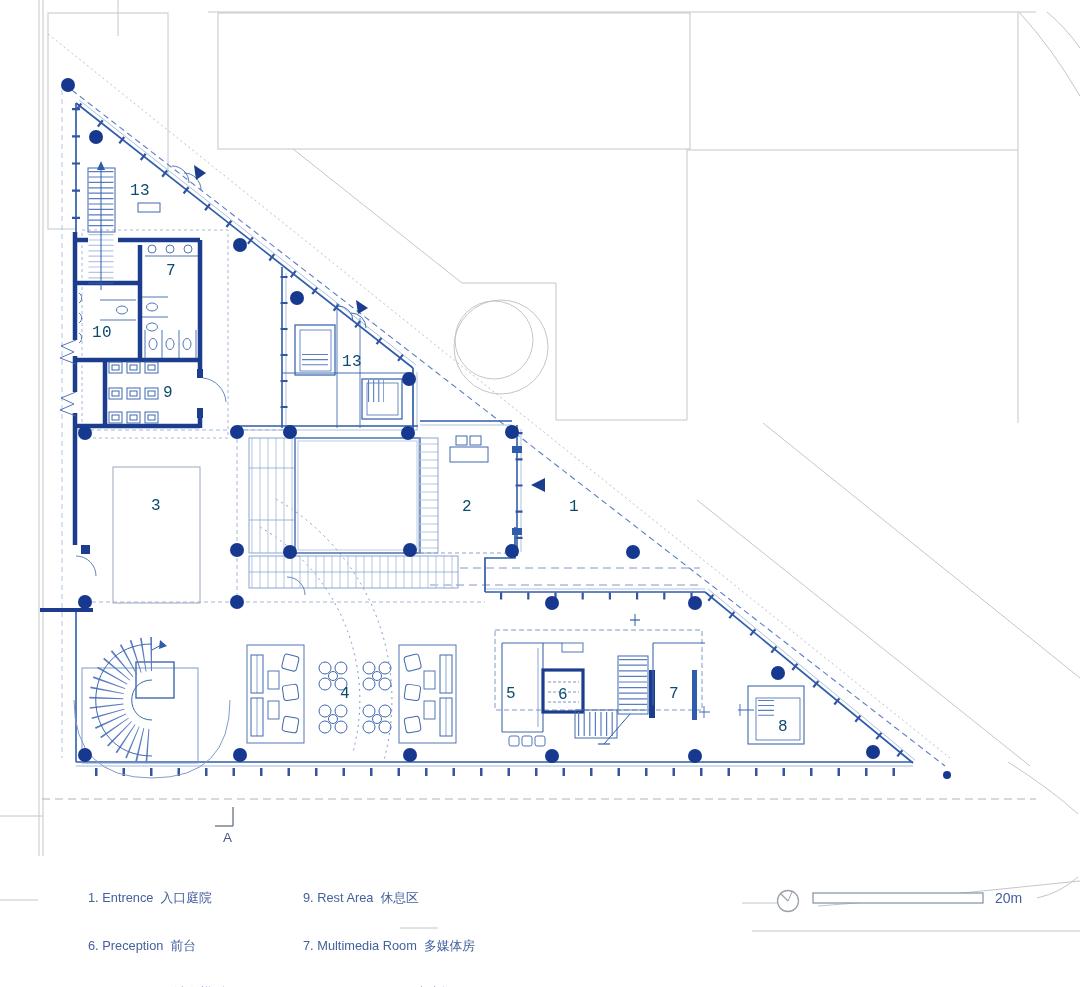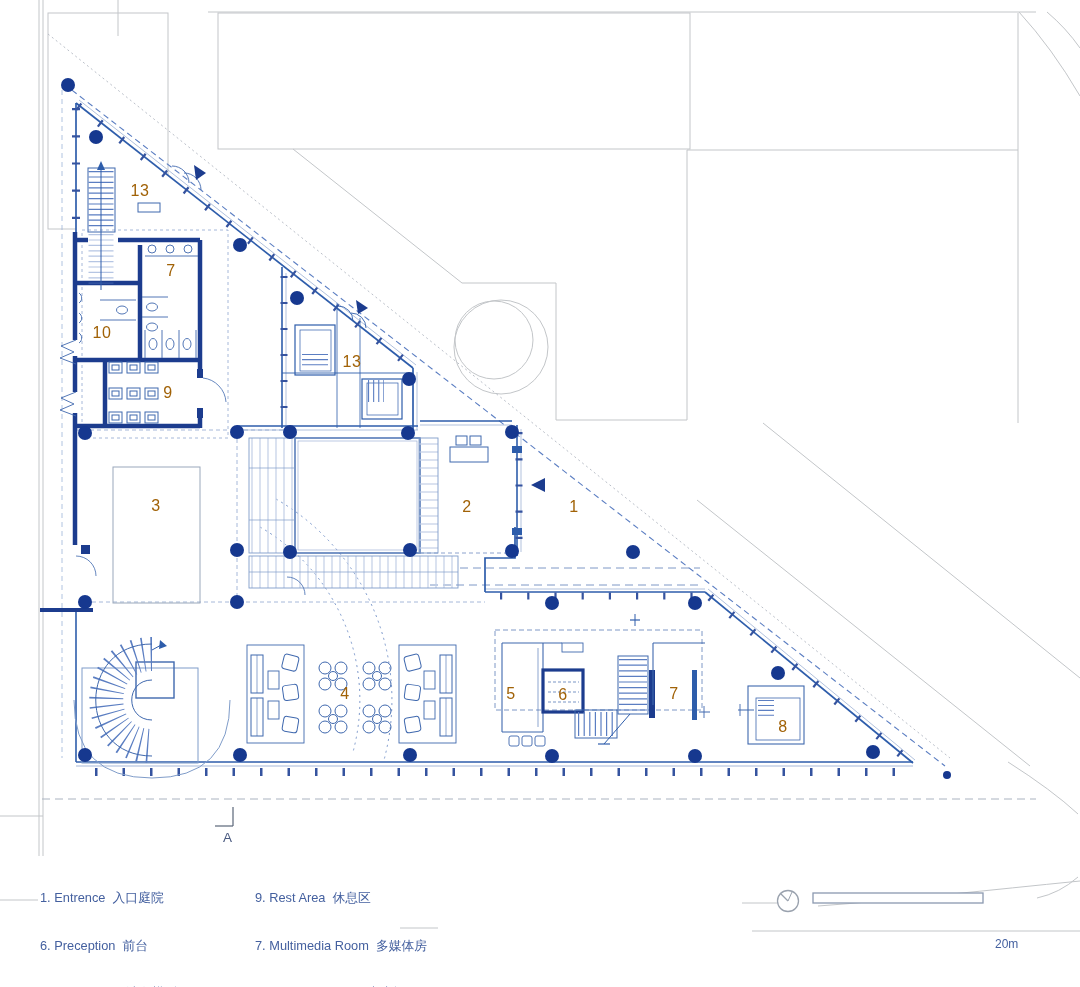--- a/index.html
+++ b/index.html
@@ -1,23 +1,23 @@
 <!DOCTYPE html>
 <html><head>
 <meta charset="utf-8">
 <style>
   html,body{margin:0;padding:0;background:#ffffff;}
   #stage{position:relative;width:1080px;height:987px;background:#ffffff;overflow:hidden;
          font-family:"Liberation Sans","DejaVu Sans",sans-serif;}
   #plan-svg{position:absolute;left:0;top:0;}
-  .room-label{position:absolute;transform:translate(-50%,-50%);color:#a16207;
-              font-size:16px;letter-spacing:0.5px;white-space:nowrap;}
+  .room-label{position:absolute;transform:translate(-50%,-50%);color:#0c4a6e;
+              font-size:16px;letter-spacing:0.5px;white-space:nowrap;font-family:Liberation Mono, monospace;}
   .legend-col{position:absolute;color:#44609f;font-size:12.8px;line-height:15.9px;white-space:pre;}
-  .legend-item{height:15.9px;}
-  .scale-label{position:absolute;color:#44609f;font-size:12px;margin-top:47px;}
+  .legend-item{height:15.9px;margin-left:48px;}
+  .scale-label{position:absolute;color:#44609f;font-size:14px;}
   .section-label{position:absolute;color:#4a5a80;font-size:13.5px;}
 </style>
 </head>
 <body>
 
 <div id="stage">
 
 <svg id="plan-svg" width="1080" height="987" viewBox="0 0 1080 987">
 
   <g stroke="#c3c6c9" stroke-width="1" fill="none">

